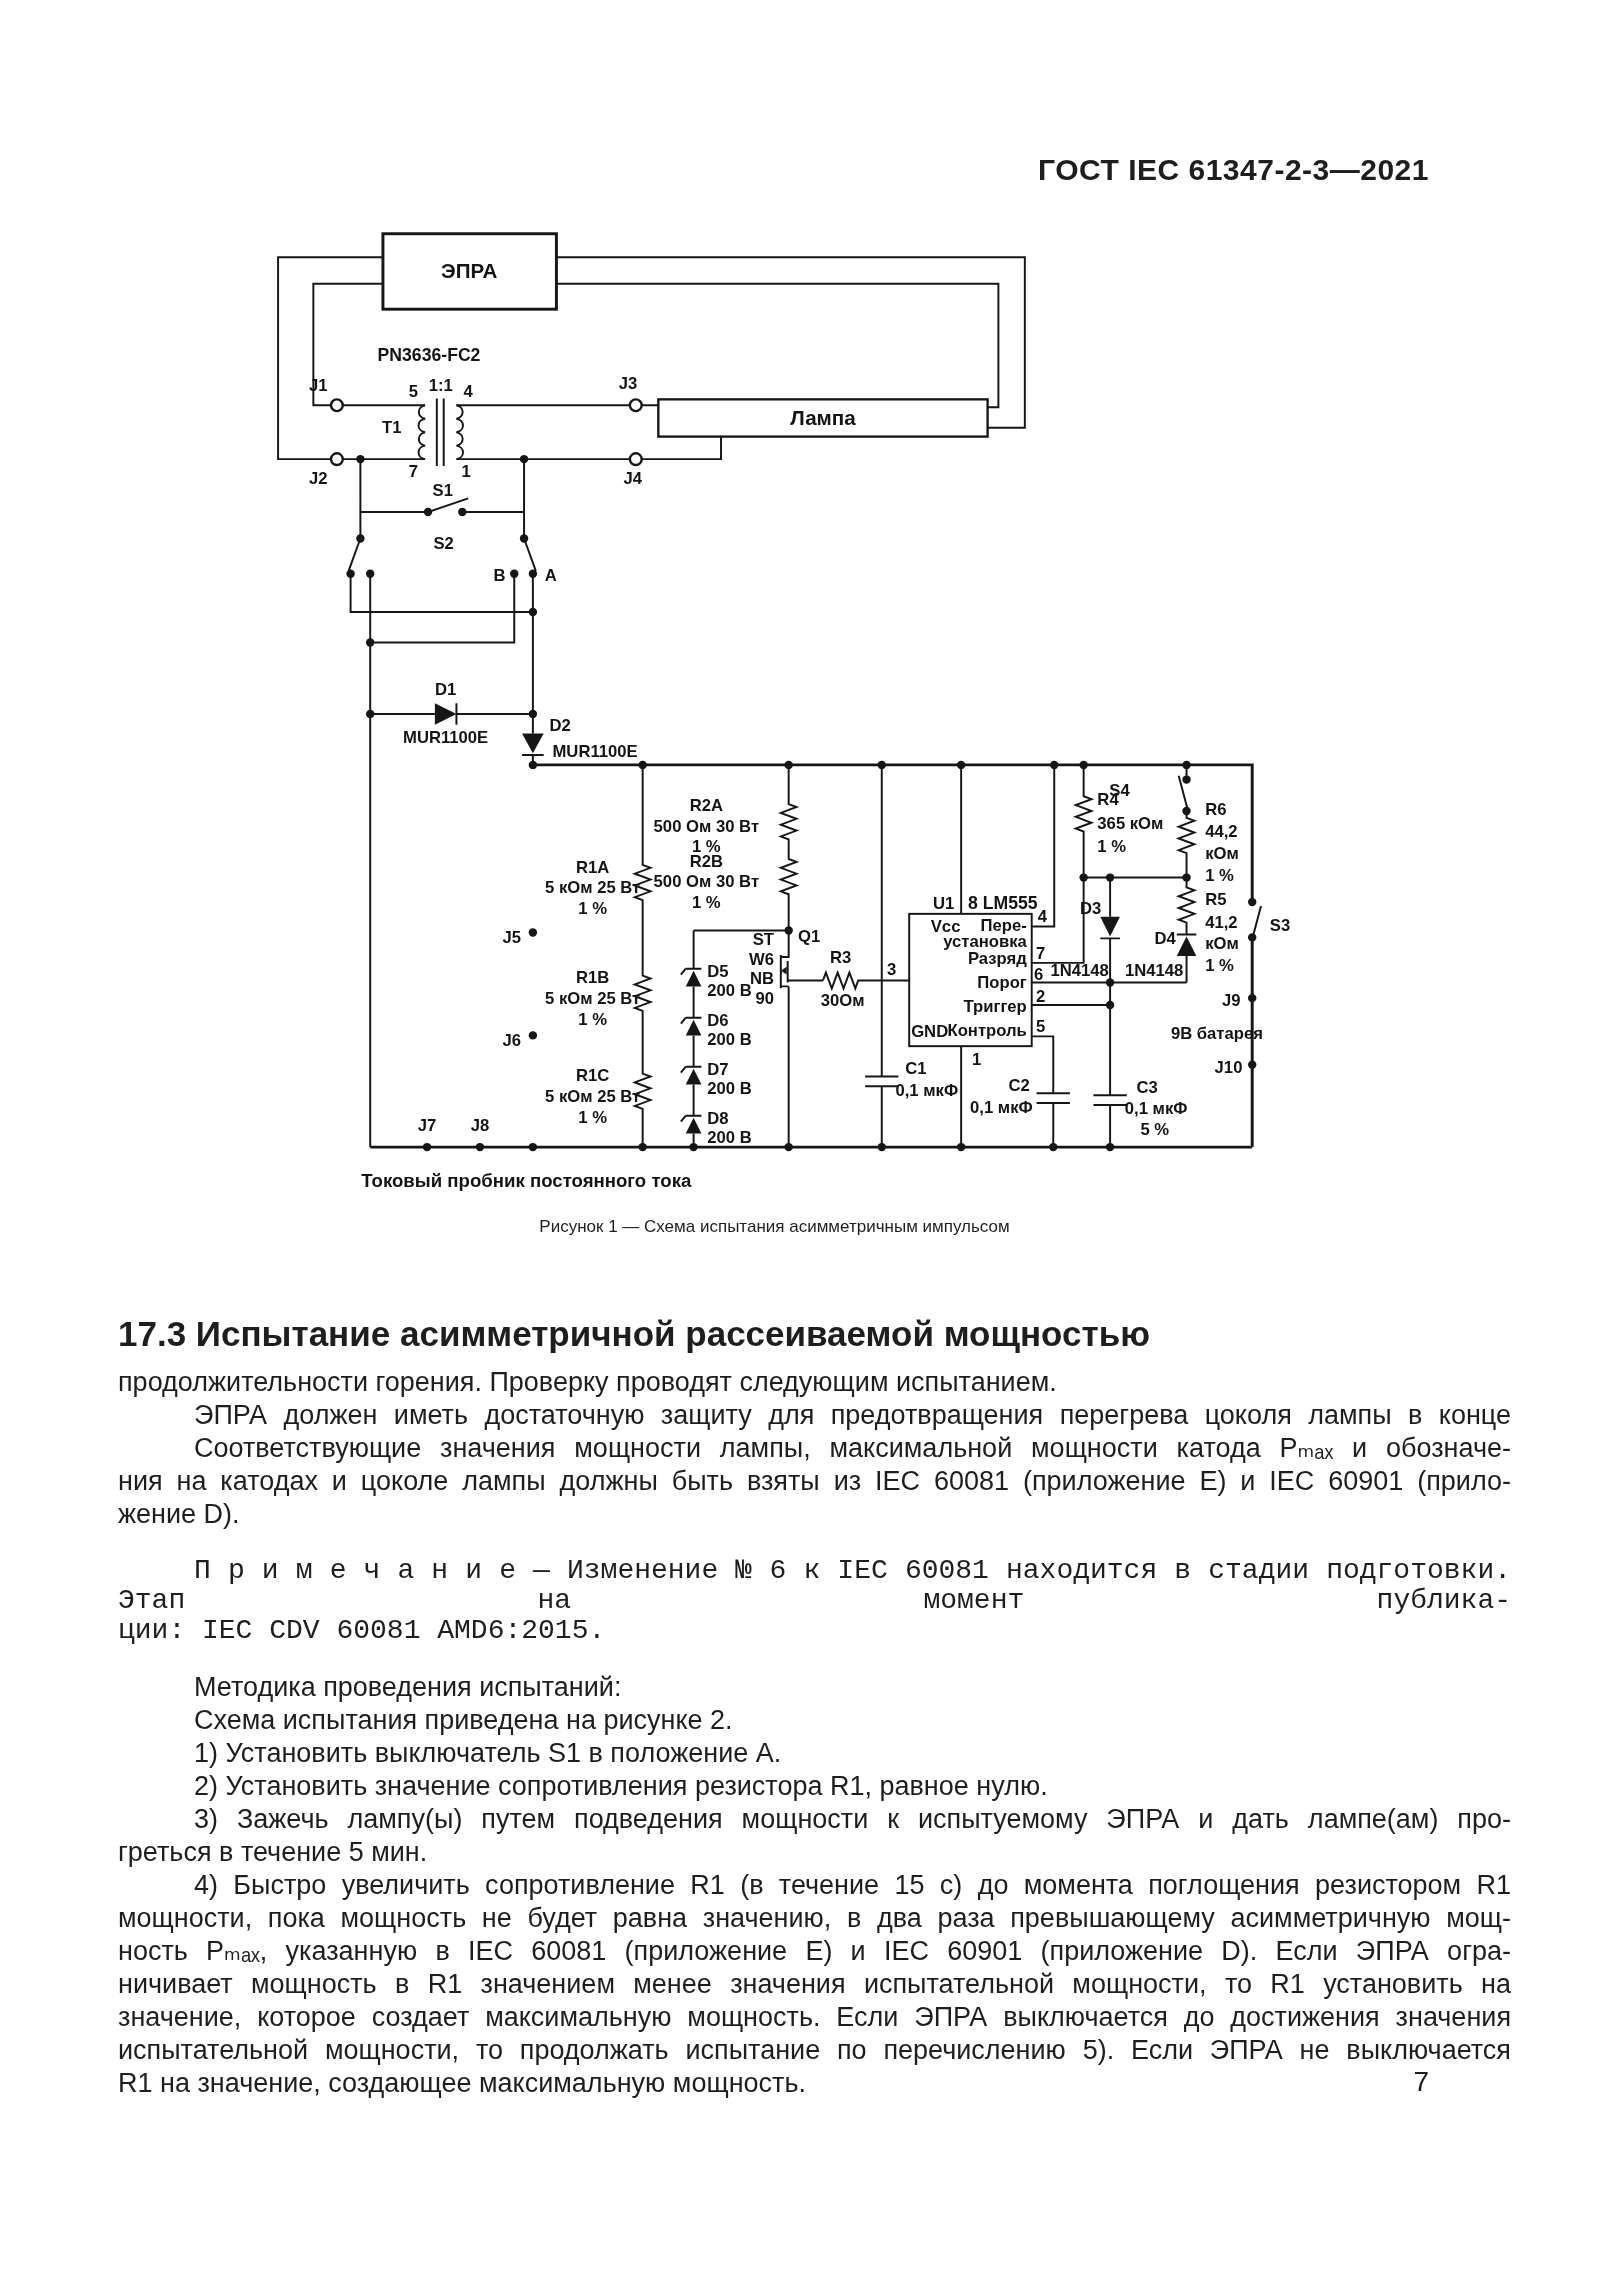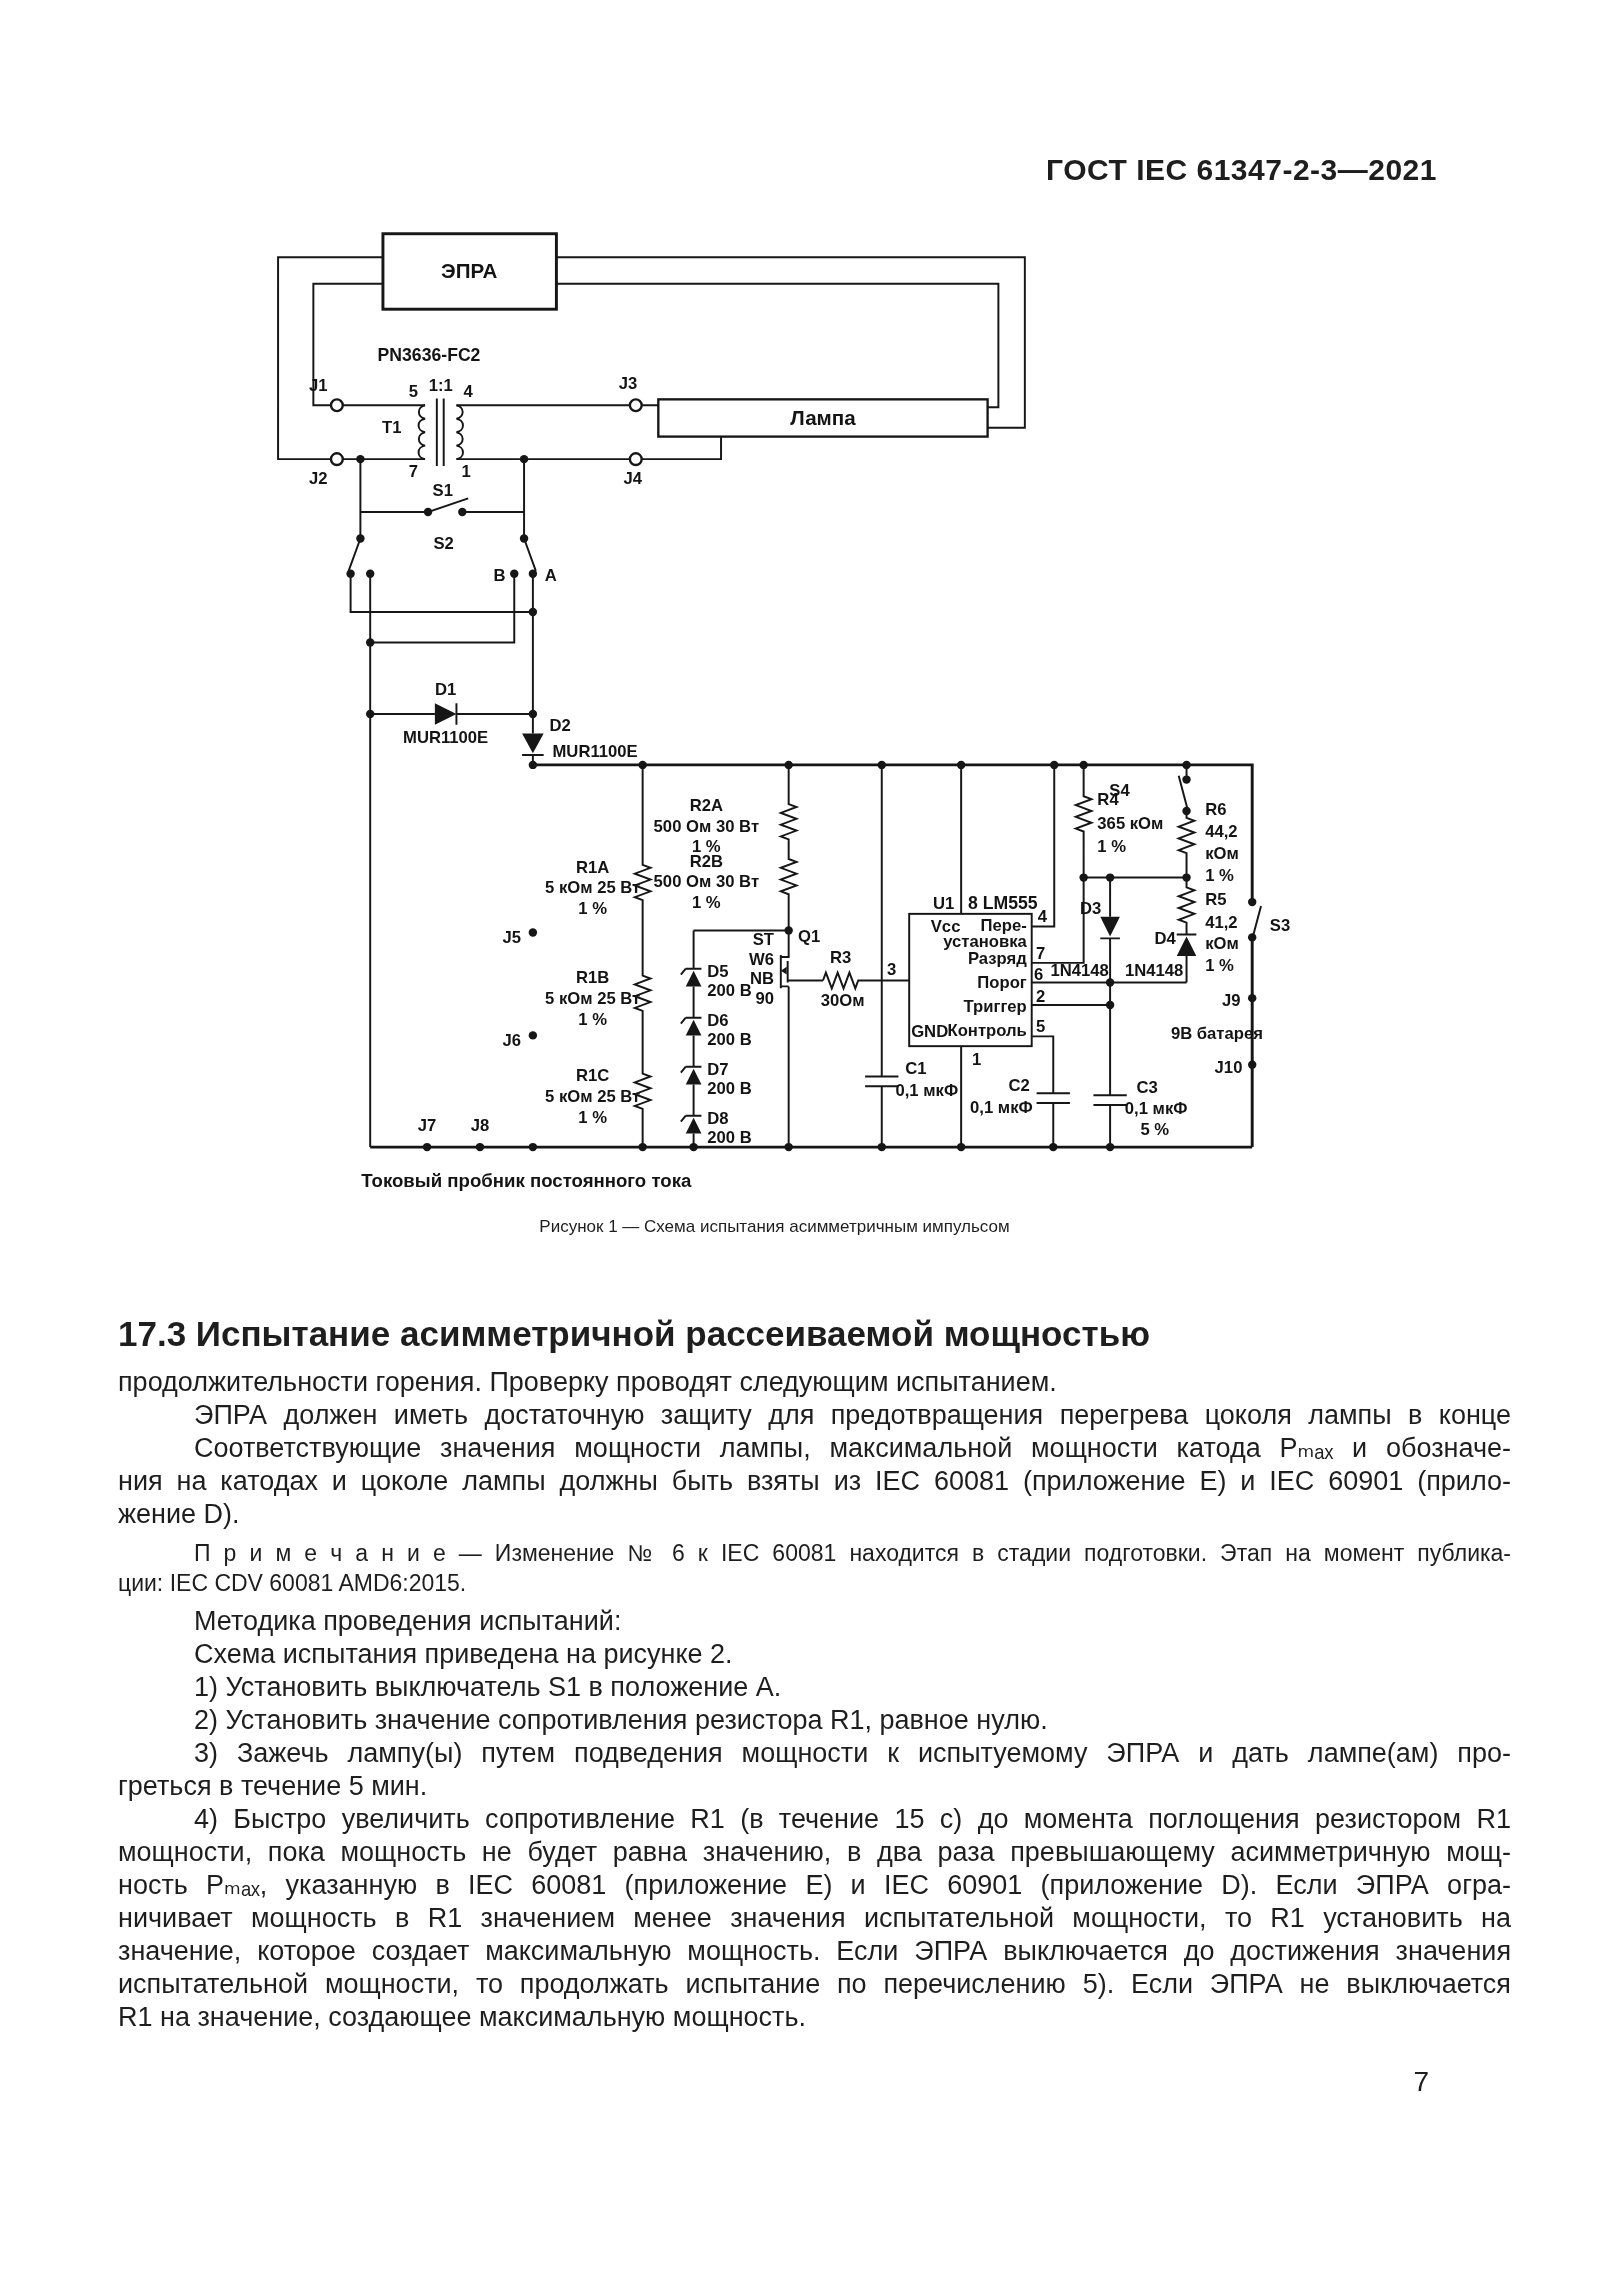--- a/index.html
+++ b/index.html
@@ -1,29 +1,29 @@
 <!DOCTYPE html>
 <html><head>
 <meta charset="utf-8">
 <style>
   html,body{margin:0;padding:0;}
   body{
     width:1621px;height:2293px;position:relative;background:#ffffff;
     font-family:"Liberation Sans","DejaVu Sans",sans-serif;color:#1e1e1e;overflow:hidden;
   }
   .doc-header{position:absolute;top:153px;left:0;width:1429px;text-align:right;
-    font-weight:bold;font-size:30px;letter-spacing:0.5px;padding-left:8px;}
+    font-weight:bold;font-size:30px;letter-spacing:0.5px;}
   .schematic-wrap{position:absolute;left:233px;top:221px;width:1176px;height:980px;}
   .fig-caption{position:absolute;top:1217px;left:118px;width:1313px;text-align:center;font-size:17px;}
   .text-block{position:absolute;top:1317px;left:118px;width:1393px;font-size:27px;line-height:33px;}
   .sec-heading{font-weight:bold;font-size:35px;margin:0 0 15.7px 0;}
   .ln{text-align:justify;text-align-last:justify;}
   .ln.last{text-align-last:left;}
   .ind{text-indent:76px;}
-  .note{font-size:23px;line-height:30px;margin:7px 0;}
+  .note{font-size:28px;line-height:30px;margin:25px 0;font-family:Liberation Mono, monospace;}
   .page-num{position:absolute;top:2066px;left:0;width:1429px;text-align:right;font-size:28px;}
   
   .wire{stroke:#161616;stroke-width:2;fill:none;}
   .wire.thick{stroke-width:3;}
   .box{stroke:#161616;fill:none;}
   .dot{fill:#161616;stroke:none;}
   .jack{fill:#ffffff;stroke:#161616;stroke-width:2.4;}
   .dio{fill:#161616;stroke:none;}
   text.t{font:bold 17px "Liberation Sans","DejaVu Sans",sans-serif;fill:#141414;}
   text.tm{text-anchor:middle;} text.te{text-anchor:end;}

